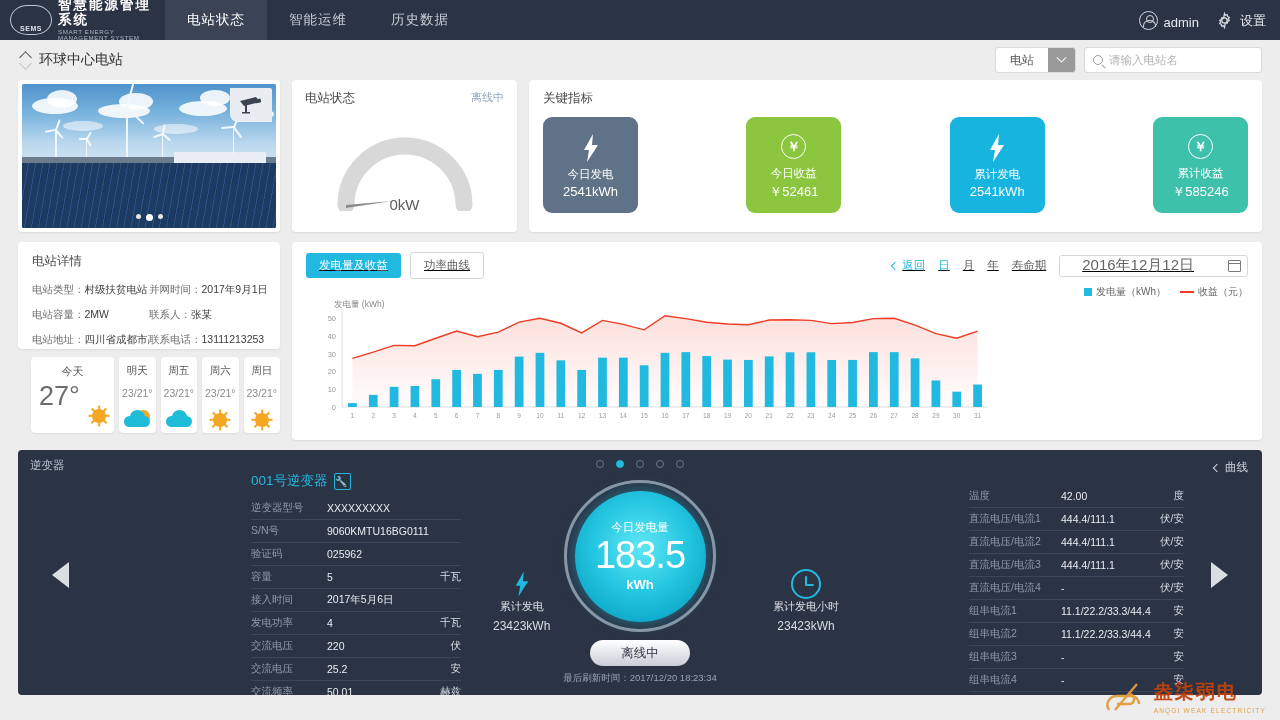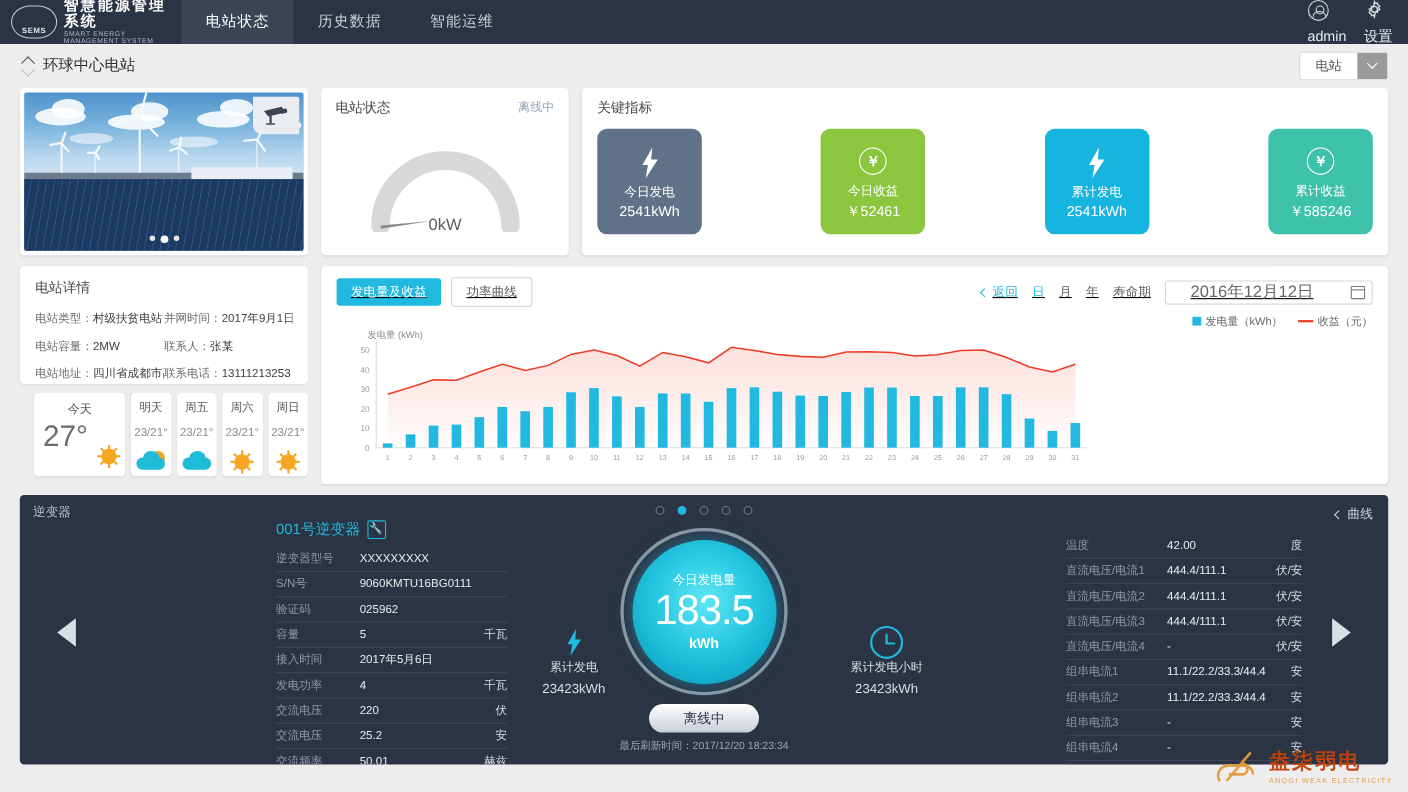--- a/index.html
+++ b/index.html
@@ -21,21 +21,21 @@
   .brand-text { margin-left: 6px; line-height: 1.05; }
   .brand-cn { font-size: 13.5px; color: #fff; letter-spacing: 2px; font-weight: bold; }
   .brand-en { font-size: 6.2px; color: #aeb6c2; letter-spacing: .6px; margin-top: 2px; }
   .navtabs { display: flex; align-items: stretch; }
   .navtab {
     padding: 0 22px; display: flex; align-items: center; justify-content: center;
     color: #c9cfd8; font-size: 13.5px; cursor: pointer; letter-spacing: 1px;
   }
   .navtab.active { background: #3b4454; color: #fff; }
   .nav-right { margin-left: auto; display: flex; align-items: center; padding-right: 14px; gap: 16px; }
-  .nav-right-item { display: flex; align-items: flex-start; gap: 6px; color: #e6eaef; font-size: 13px; cursor: pointer; flex-direction: column; }
+  .nav-right-item { display: flex; align-items: flex-end; gap: 6px; color: #e6eaef; font-size: 13px; cursor: pointer; }
   .circ-icon { width: 19px; height: 19px; border: 1.4px solid #d3d8df; border-radius: 50%; position: relative; }
   .circ-icon::before { content: ""; position: absolute; left: 6px; top: 3.5px; width: 6px; height: 6px; border: 1.3px solid #d3d8df; border-radius: 50%; }
   .circ-icon::after { content: ""; position: absolute; left: 3.5px; bottom: 1.5px; width: 11px; height: 6px; border: 1.3px solid #d3d8df; border-bottom: none; border-radius: 6px 6px 0 0; }
 
   
   .subhead { height: 40px; display: flex; align-items: center; padding: 0 18px; background: #ededed; }
   .station-title-wrap { display: flex; align-items: center; gap: 7px; }
   .chev-stack { display: flex; flex-direction: column; width: 14px; align-items: center; }
   .chev-up { width: 9px; height: 9px; border-left: 1.6px solid #555; border-top: 1.6px solid #555; transform: rotate(45deg); }
   .chev-dn { width: 9px; height: 9px; border-right: 1.4px solid #c2c2c2; border-bottom: 1.4px solid #c2c2c2; transform: rotate(45deg); margin-top: -3px; }
@@ -214,22 +214,22 @@
       <div class="cloud"></div>
       <div class="sems">SEMS</div>
     </div>
     <div class="brand-text">
       <div class="brand-cn">智慧能源管理系统</div>
       <div class="brand-en">SMART ENERGY MANAGEMENT SYSTEM</div>
     </div>
   </div>
   <div class="navtabs">
     <div class="navtab active">电站状态</div>
+    <div class="navtab">智能运维</div>
     <div class="navtab">历史数据</div>
-    <div class="navtab">智能运维</div>
   </div>
   <div class="nav-right">
     <div class="nav-right-item">
       <span class="circ-icon"></span>
       <span>admin</span>
     </div>
     <div class="nav-right-item">
       <svg width="19" height="19" viewBox="0 0 24 24">
         <path fill="none" stroke="#d3d8df" stroke-width="1.6" d="M12 8.6a3.4 3.4 0 100 6.8 3.4 3.4 0 000-6.8zM12 3.2l1.1 2.1 2.3-.6.6 2.3 2.1 1.1-1.2 2 1.2 2-2.1 1.1-.6 2.3-2.3-.6L12 20.8l-1.1-2.1-2.3.6-.6-2.3-2.1-1.1 1.2-2-1.2-2 2.1-1.1.6-2.3 2.3.6z"></path>
       </svg>
@@ -245,20 +245,24 @@
         <div class="chev-dn"></div>
     </div>
     <div class="station-title">环球中心电站</div>
   </div>
   <div class="search-area">
     <div class="sel-box">
       <div class="sel-label">电站</div>
       <div class="sel-arrow">
           <i></i>
         </div>
+    </div>
+    <div class="search-box">
+      <span class="mag"></span>
+      <input type="text" placeholder="请输入电站名" style="">
     </div>
   </div>
 </div>
 
 <div class="row1">
 
   <div class="card carousel">
     <div class="photo">
       <div class="sky"></div>
       <div class="cloudpuff" style="left:4%;top:10%;width:46px;height:16px;"></div>

